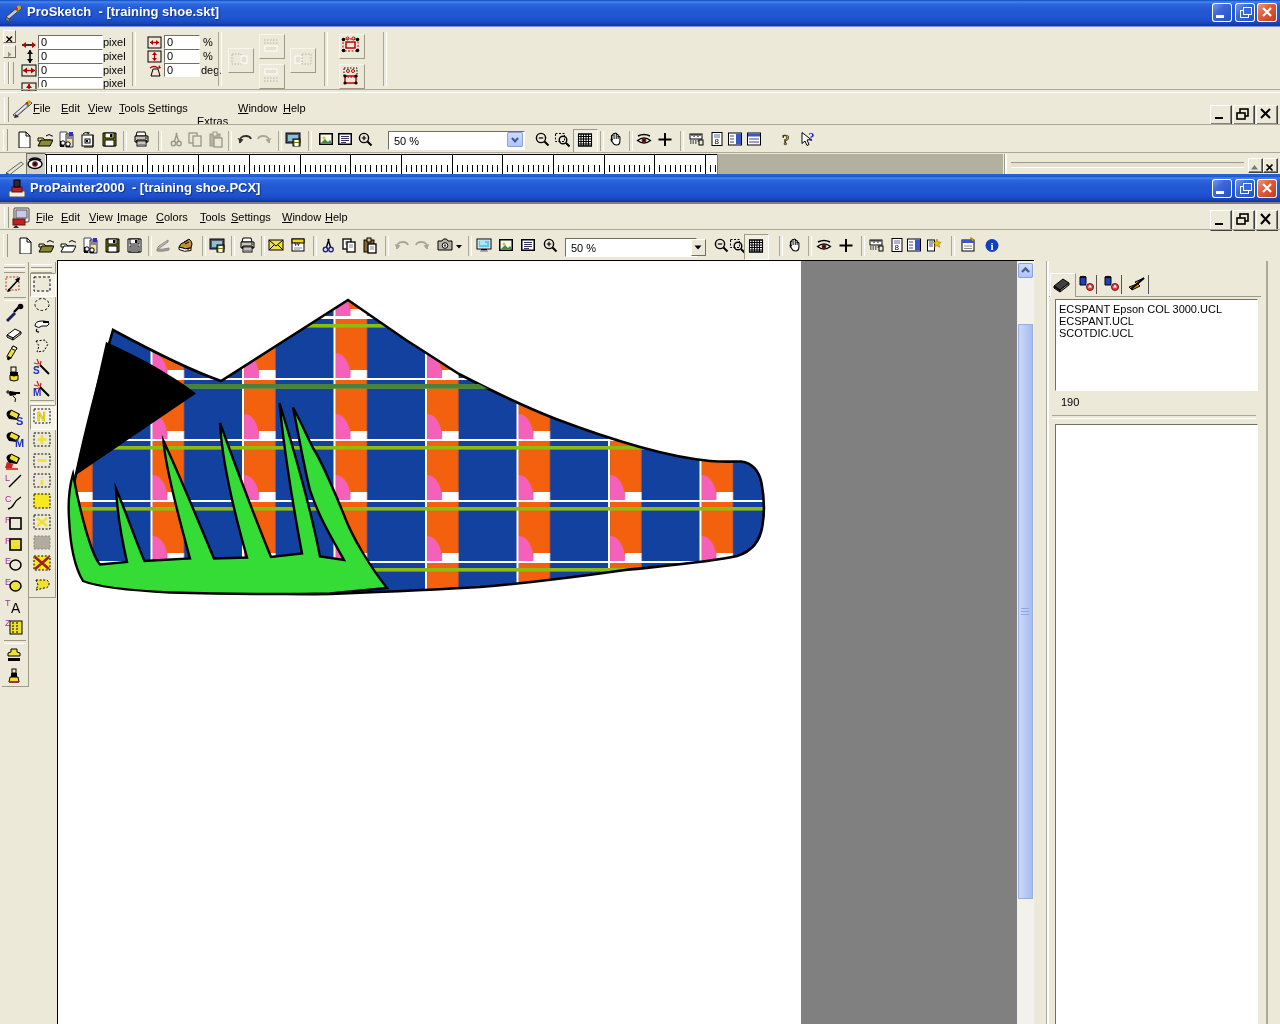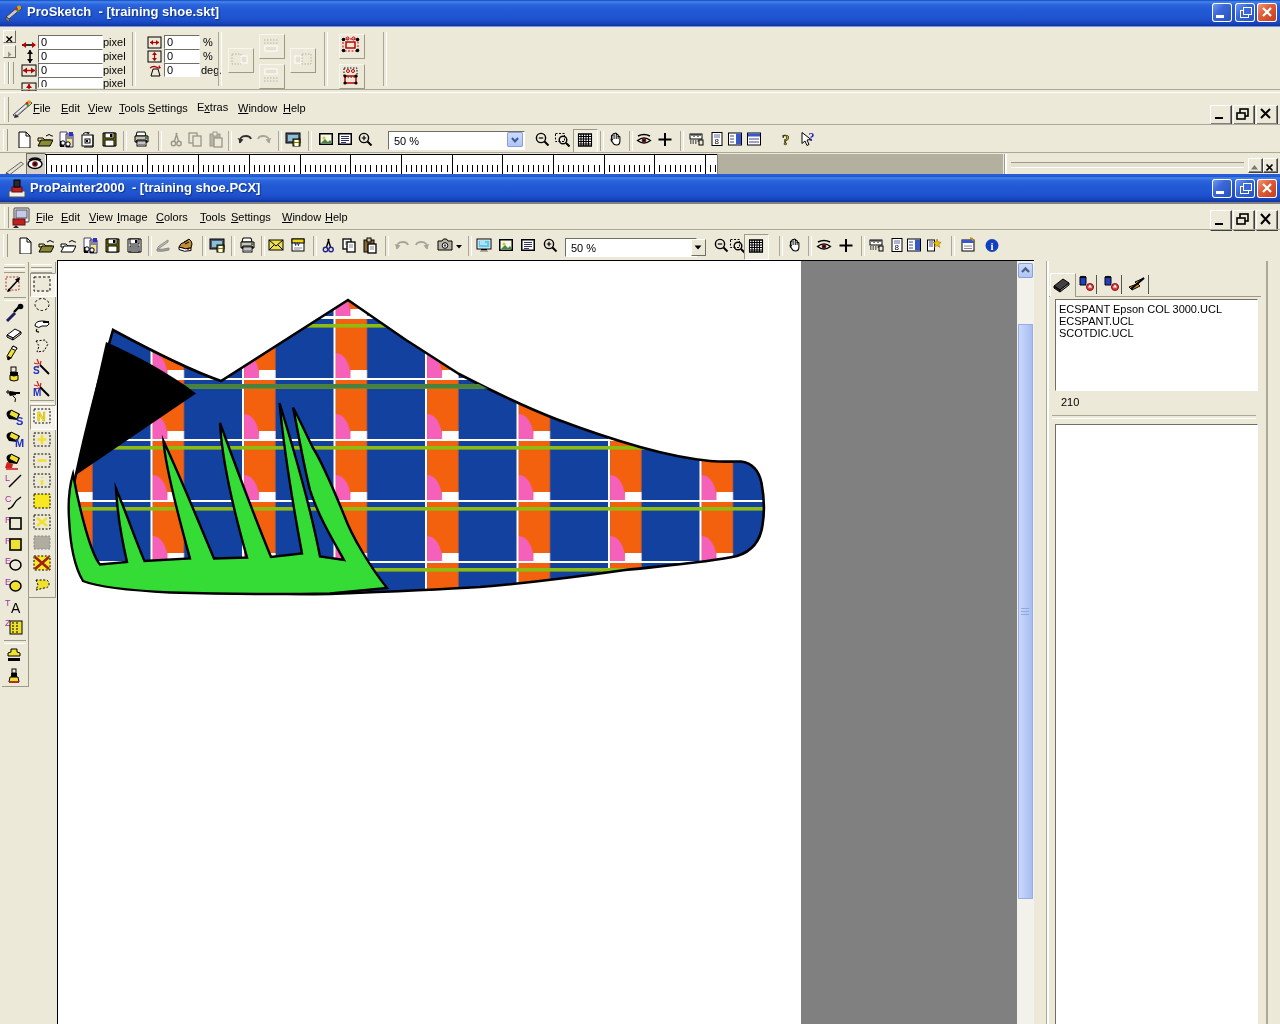--- a/index.html
+++ b/index.html
@@ -151,21 +151,21 @@
     <circle cx="17" cy="4" r="1.8" fill="#e8a000"></circle>
     <circle cx="15" cy="5.5" r="1.4" fill="#d02020"></circle>
     <circle cx="16" cy="7.5" r="1.2" fill="#20a020"></circle>
     <path d="M2 20 l5 -1 -3.5 -3 Z" fill="#303030"></path>
   </svg>
 <div class="abs menu" style="left:33px;top:102px;"><u>F</u>ile</div>
 <div class="abs menu" style="left:61px;top:102px;"><u>E</u>dit</div>
 <div class="abs menu" style="left:88px;top:102px;"><u>V</u>iew</div>
 <div class="abs menu" style="left:119px;top:102px;"><u>T</u>ools</div>
 <div class="abs menu" style="left:148px;top:102px;"><u>S</u>ettings</div>
-<div class="abs menu" style="left:197px;top:101px;">E<u>x</u>tras</div>
+<div class="abs menu" style="left:197px;top:115px;">E<u>x</u>tras</div>
 <div class="abs menu" style="left:238px;top:102px;"><u>W</u>indow</div>
 <div class="abs menu" style="left:283px;top:102px;"><u>H</u>elp</div>
 <div class="abs clsbtn" style="left:1210px;top:105px;width:20px;height:18px;"><svg width="18" height="16">
       <path d="M4 12 h8" stroke="#000" stroke-width="2"></path>
     </svg></div>
 <div class="abs clsbtn" style="left:1233px;top:105px;width:20px;height:18px;"><svg width="18" height="16">
       <rect x="6" y="3" width="8" height="7" fill="none" stroke="#000" stroke-width="1.6"></rect>
       <rect x="3" y="7" width="8" height="6" fill="#ece9d8" stroke="#000" stroke-width="1.6"></rect>
     </svg></div>
 <div class="abs clsbtn" style="left:1256px;top:105px;width:20px;height:18px;"><svg width="18" height="16">
@@ -816,21 +816,21 @@
     <path d="M13 9.5 l2 3 h-4 Z" fill="#fff"></path>
   </svg>
 <div class="abs" style="left:1121px;top:275px;width:1px;height:19px;background:#555;"></div>
 <svg class="abs" style="left:1127px;top:275px;" width="20" height="18" viewBox="0 0 20 18">
     <path d="M2 12 l8 -3 -2 -2 9 -4 -6 6 2 2 -8 4 Z" fill="#f0a000" stroke="#000"></path>
     <path d="M4 14 l13 -11" stroke="#000" stroke-width="2.2"></path>
   </svg>
 <div class="abs" style="left:1148px;top:275px;width:1px;height:19px;background:#555;"></div>
 <div class="abs sunken" style="left:1055px;top:299px;width:201px;height:90px;background:#fff;"></div>
 <div class="abs" style="left:1059px;top:303px;width:193px;font-size:11px;line-height:12.2px;color:#000;white-space:nowrap;overflow:hidden;">ECSPANT Epson COL 3000.UCL<br>ECSPANT.UCL<br>SCOTDIC.UCL</div>
-<div class="abs" style="left:1061px;top:396px;font-size:11px;color:#000;">210</div>
+<div class="abs" style="left:1061px;top:396px;font-size:11px;color:#000;">190</div>
 <div class="abs groove" style="left:1052px;top:415px;width:204px;height:2px;"></div>
 <div class="abs sunken" style="left:1055px;top:424px;width:201px;height:600px;background:#fff;"></div>
 
 <svg class="abs" style="left:58px;top:261px;" width="743" height="763" viewBox="58 261 743 763" id="shoe">
 <defs>
 <pattern id="plaid" x="333.5" y="316" width="91.5" height="61" patternUnits="userSpaceOnUse">
   <rect x="0" y="0" width="91.5" height="61" fill="#1241a0"></rect>
   <rect x="0" y="0" width="2.2" height="61" fill="#fff"></rect>
   <rect x="2.2" y="0" width="31.3" height="61" fill="#f4610e"></rect>
   <path d="M2.2 61 L2.2 37 A14.8 24 0 0 1 17 61 Z" fill="#f560bb"></path>

